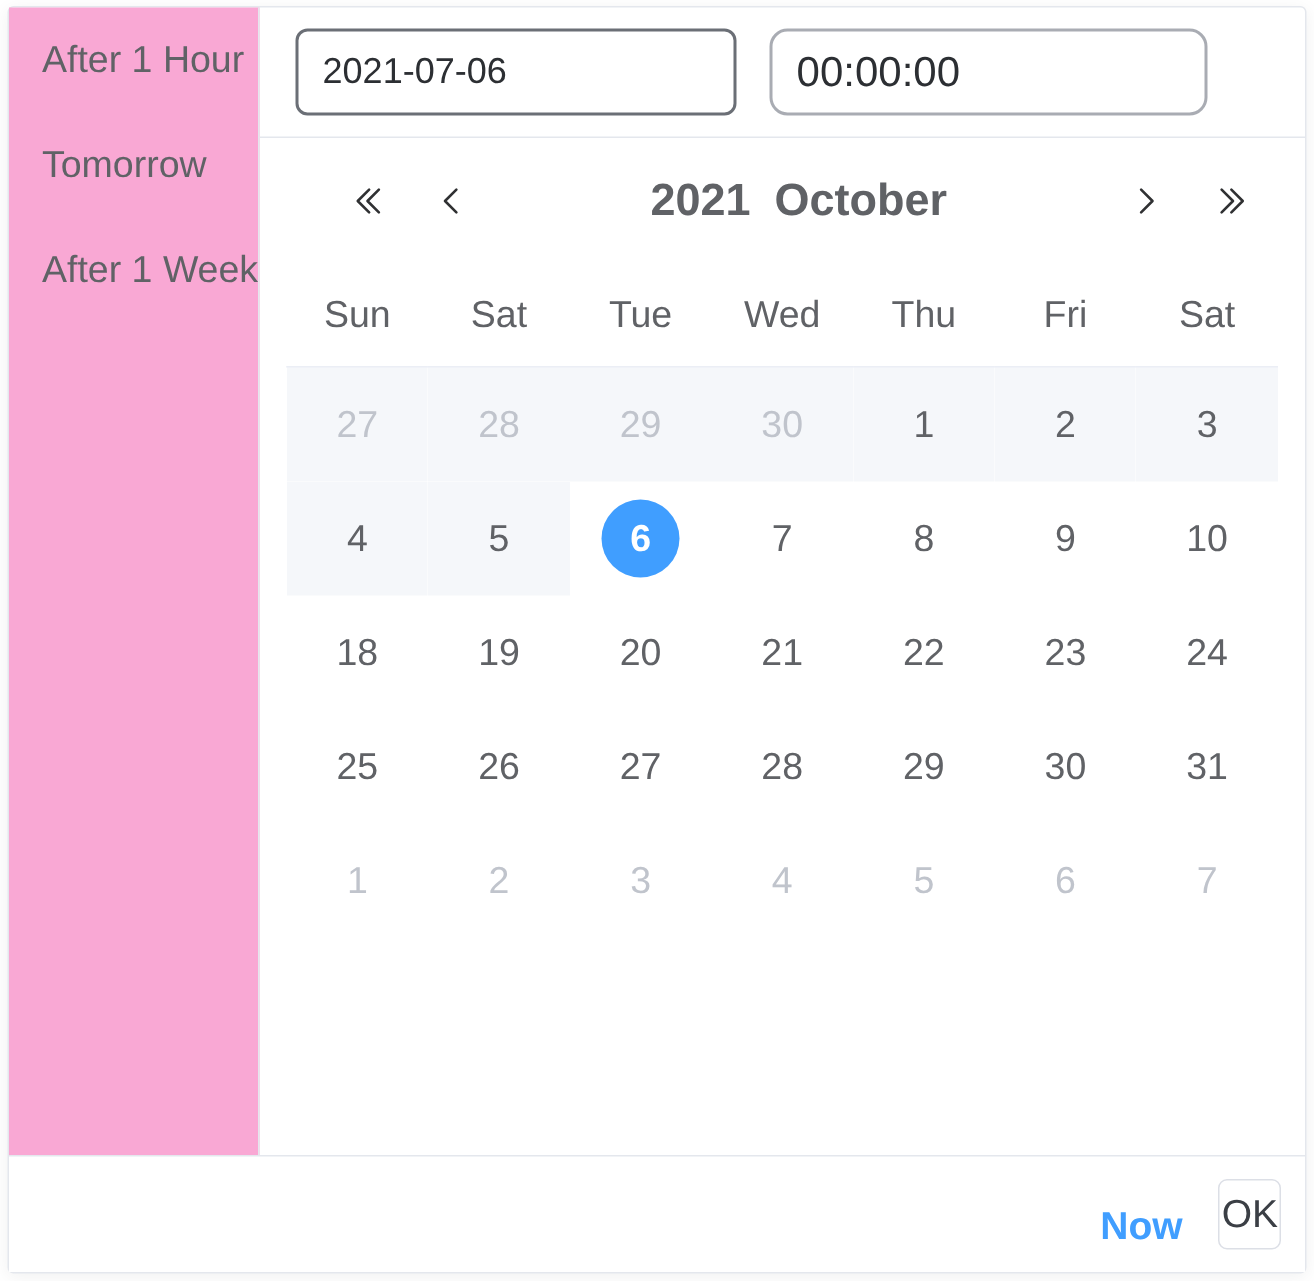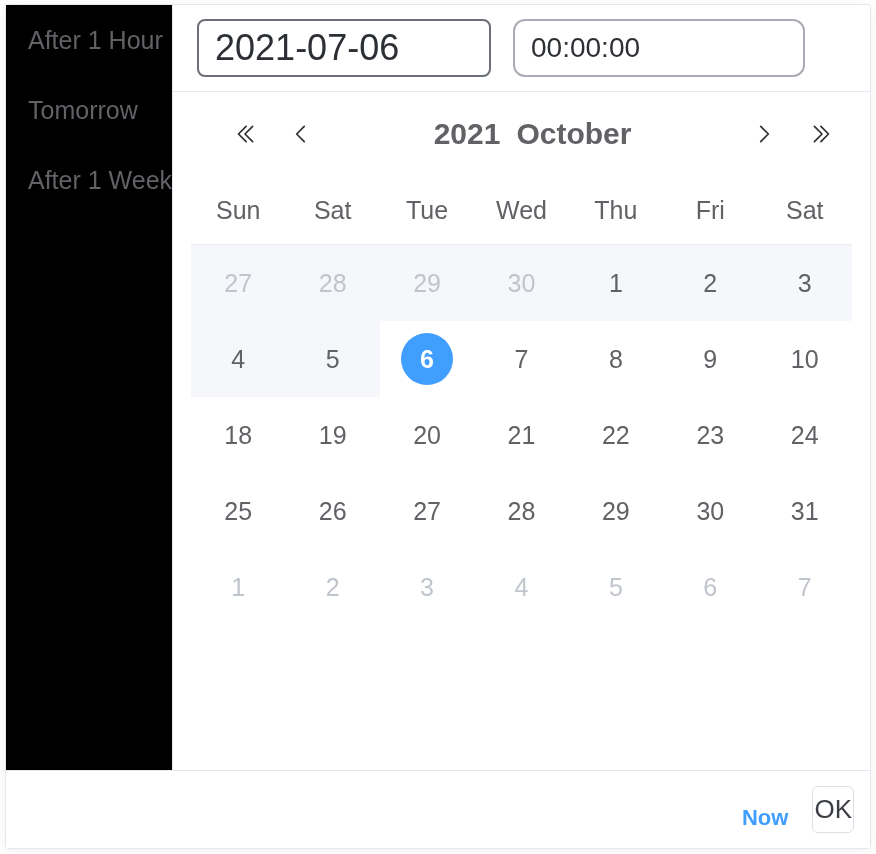--- a/index.html
+++ b/index.html
@@ -42,21 +42,21 @@
     flex: 1 1 auto;
     min-height: 0;
   }
 
   
   .sidebar {
     width: 216px;
     box-sizing: border-box;
     border-right: 1px solid #e4e7ed;
     padding: 0;
-    background: #000000;
+    background: #f9a8d4;
   }
   .shortcut {
     height: 70px;
     line-height: 70px;
     padding-left: 22px;
     font-size: 25px;
     color: #606266;
     cursor: pointer;
     white-space: nowrap;
   }
@@ -81,21 +81,21 @@
   }
   .editor-wrap { position: relative; }
   .date-editor {
     width: 294px;
     height: 58px;
     box-sizing: border-box;
     border: 2px solid #6b6f76;
     border-radius: 8px;
     background: #ffffff;
     font-family: "Liberation Sans", sans-serif;
-    font-size: 36px;
+    font-size: 24px;
     color: #2c2f33;
     padding: 0 16px;
     outline: none;
   }
   .time-editor {
     width: 292px;
     height: 58px;
     box-sizing: border-box;
     border: 2px solid #a9acb3;
     border-radius: 12px;
@@ -201,21 +201,21 @@
     align-items: center;
     justify-content: flex-end;
     padding: 0 16px;
     gap: 14px;
     background: #ffffff;
   }
   .link-btn {
     background: none;
     border: none;
     color: #409eff;
-    font-size: 22px;
+    font-size: 26px;
     font-weight: bold;
     font-family: "Liberation Sans", sans-serif;
     cursor: pointer;
     padding: 6px 10px;
     margin-top: 16px;
   }
   .ok-btn {
     background: #ffffff;
     border: 1px solid #dcdfe6;
     border-radius: 6px;

